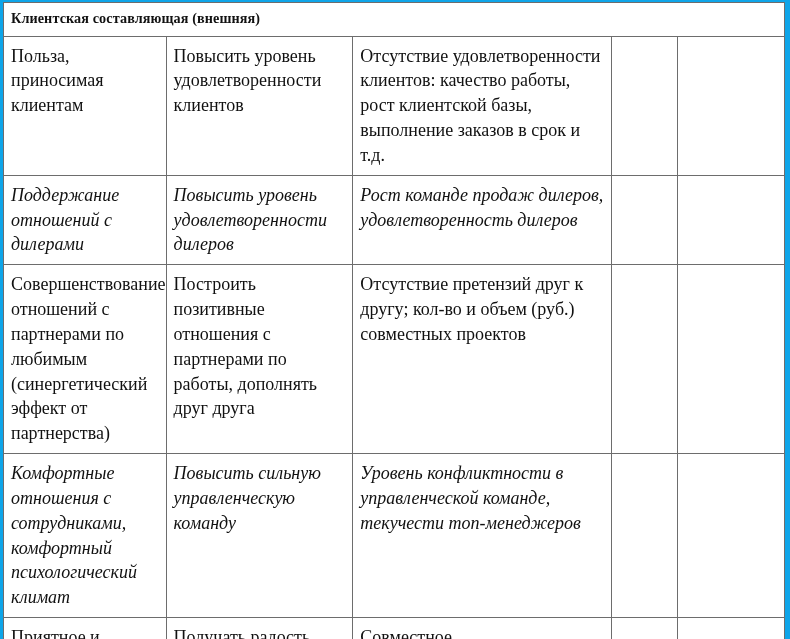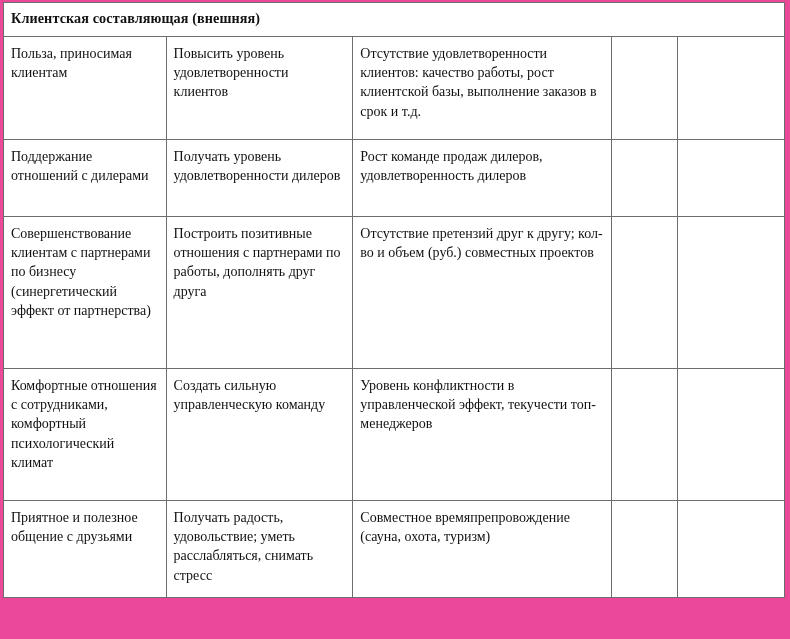--- a/index.html
+++ b/index.html
@@ -11,37 +11,37 @@
     width: 790px;
     height: 639px;
     overflow: hidden;
     font-family: "Liberation Serif", "DejaVu Serif", serif;
     color: #111111;
   }
   #page {
     position: relative;
     width: 790px;
     height: 639px;
-    background: #ec4899;
+    background: #0ea5e9;
   }
   table.bsc-table {
     position: absolute;
     left: 3px;
     top: 2px;
     width: 782px;
     border-collapse: collapse;
     table-layout: fixed;
     background: #ffffff;
   }
   table.bsc-table td,
   table.bsc-table th {
     border: 1px solid #6d6d6d;
     vertical-align: top;
     padding: 7px 7px 7px 7px;
-    font-size: 14px;
+    font-size: 18px;
     line-height: 1.38;
     font-weight: normal;
     text-align: left;
     background: #ffffff;
   }
   tr.section-header td {
     font-weight: bold;
     font-size: 14.2px;
     padding: 6px 7px 7px 7px;
     letter-spacing: 0.1px;
@@ -49,24 +49,24 @@
   .col-1 { width: 162px; }
   .col-2 { width: 186px; }
   .col-3 { width: 258px; }
   .col-4 { width: 65px; }
   .col-5 { width: 107px; }
 
   td.empty-cell { padding: 0; }
 
   
   tr.r1 td { height: 88px; }
-  tr.r2 td { height: 62px; }
+  tr.r2 td { height: 62px; font-style: italic; }
   tr.r3 td { height: 137px; }
   tr.r4 td { height: 68px; }
-  tr.r5 td { height: 117px; }
+  tr.r5 td { height: 117px; font-style: italic; }
   tr.r6 td { height: 82px; }
 </style>
 </head>
 <body>
 
 <div id="page">
 
   <table class="bsc-table">
     <colgroup>
       <col class="col-1">
@@ -84,39 +84,39 @@
       <tr class="r1">
         <td>Польза, приносимая клиентам</td>
         <td>Повысить уровень удовлетворенности клиентов</td>
         <td>Отсутствие удовлетворенности клиентов: качество работы, рост клиентской базы, выполнение заказов в срок и т.д.</td>
         <td class="empty-cell"></td>
         <td class="empty-cell"></td>
       </tr>
 
       <tr class="r2">
         <td>Поддержание отношений с дилерами</td>
-        <td>Получать уровень удовлетворенности дилеров</td>
+        <td>Повысить уровень удовлетворенности дилеров</td>
         <td>Рост команде продаж дилеров, удовлетворенность дилеров</td>
         <td class="empty-cell"></td>
         <td class="empty-cell"></td>
       </tr>
 
       <tr class="r3">
-        <td>Совершенствование клиентам с партнерами по бизнесу (синергетический эффект от партнерства)</td>
+        <td>Совершенствование отношений с партнерами по любимым (синергетический эффект от партнерства)</td>
         <td>Построить позитивные отношения с партнерами по работы, дополнять друг друга</td>
         <td>Отсутствие претензий друг к другу; кол-во и объем (руб.) совместных проектов</td>
         <td class="empty-cell"></td>
         <td class="empty-cell"></td>
       </tr>
 
 
       <tr class="r5">
         <td>Комфортные отношения с сотрудниками, комфортный психологический климат</td>
-        <td>Создать сильную управленческую команду</td>
-        <td>Уровень конфликтности в управленческой эффект, текучести топ-менеджеров</td>
+        <td>Повысить сильную управленческую команду</td>
+        <td>Уровень конфликтности в управленческой команде, текучести топ-менеджеров</td>
         <td class="empty-cell"></td>
         <td class="empty-cell"></td>
       </tr>
 
       <tr class="r6">
         <td>Приятное и полезное общение с друзьями</td>
         <td>Получать радость, удовольствие; уметь расслабляться, снимать стресс</td>
         <td>Совместное времяпрепровождение (сауна, охота, туризм)</td>
         <td class="empty-cell"></td>
         <td class="empty-cell"></td>

